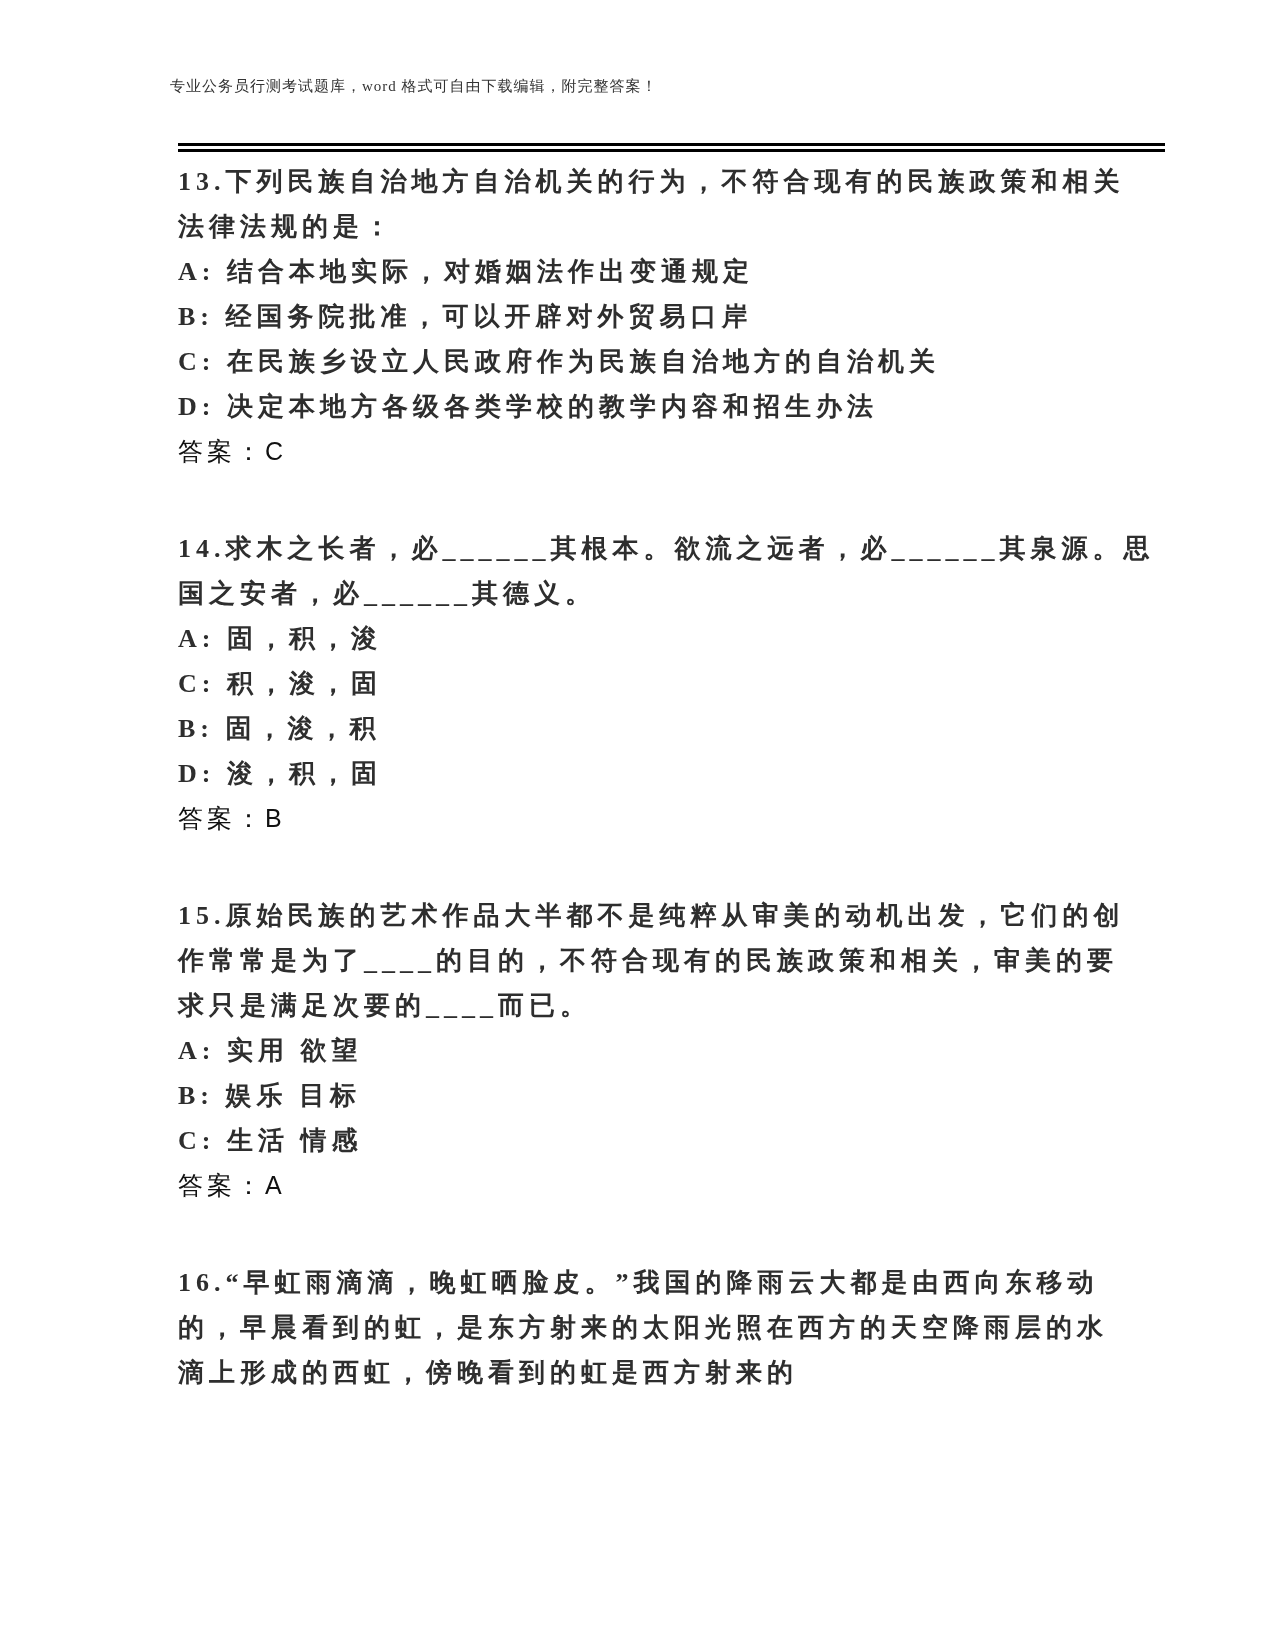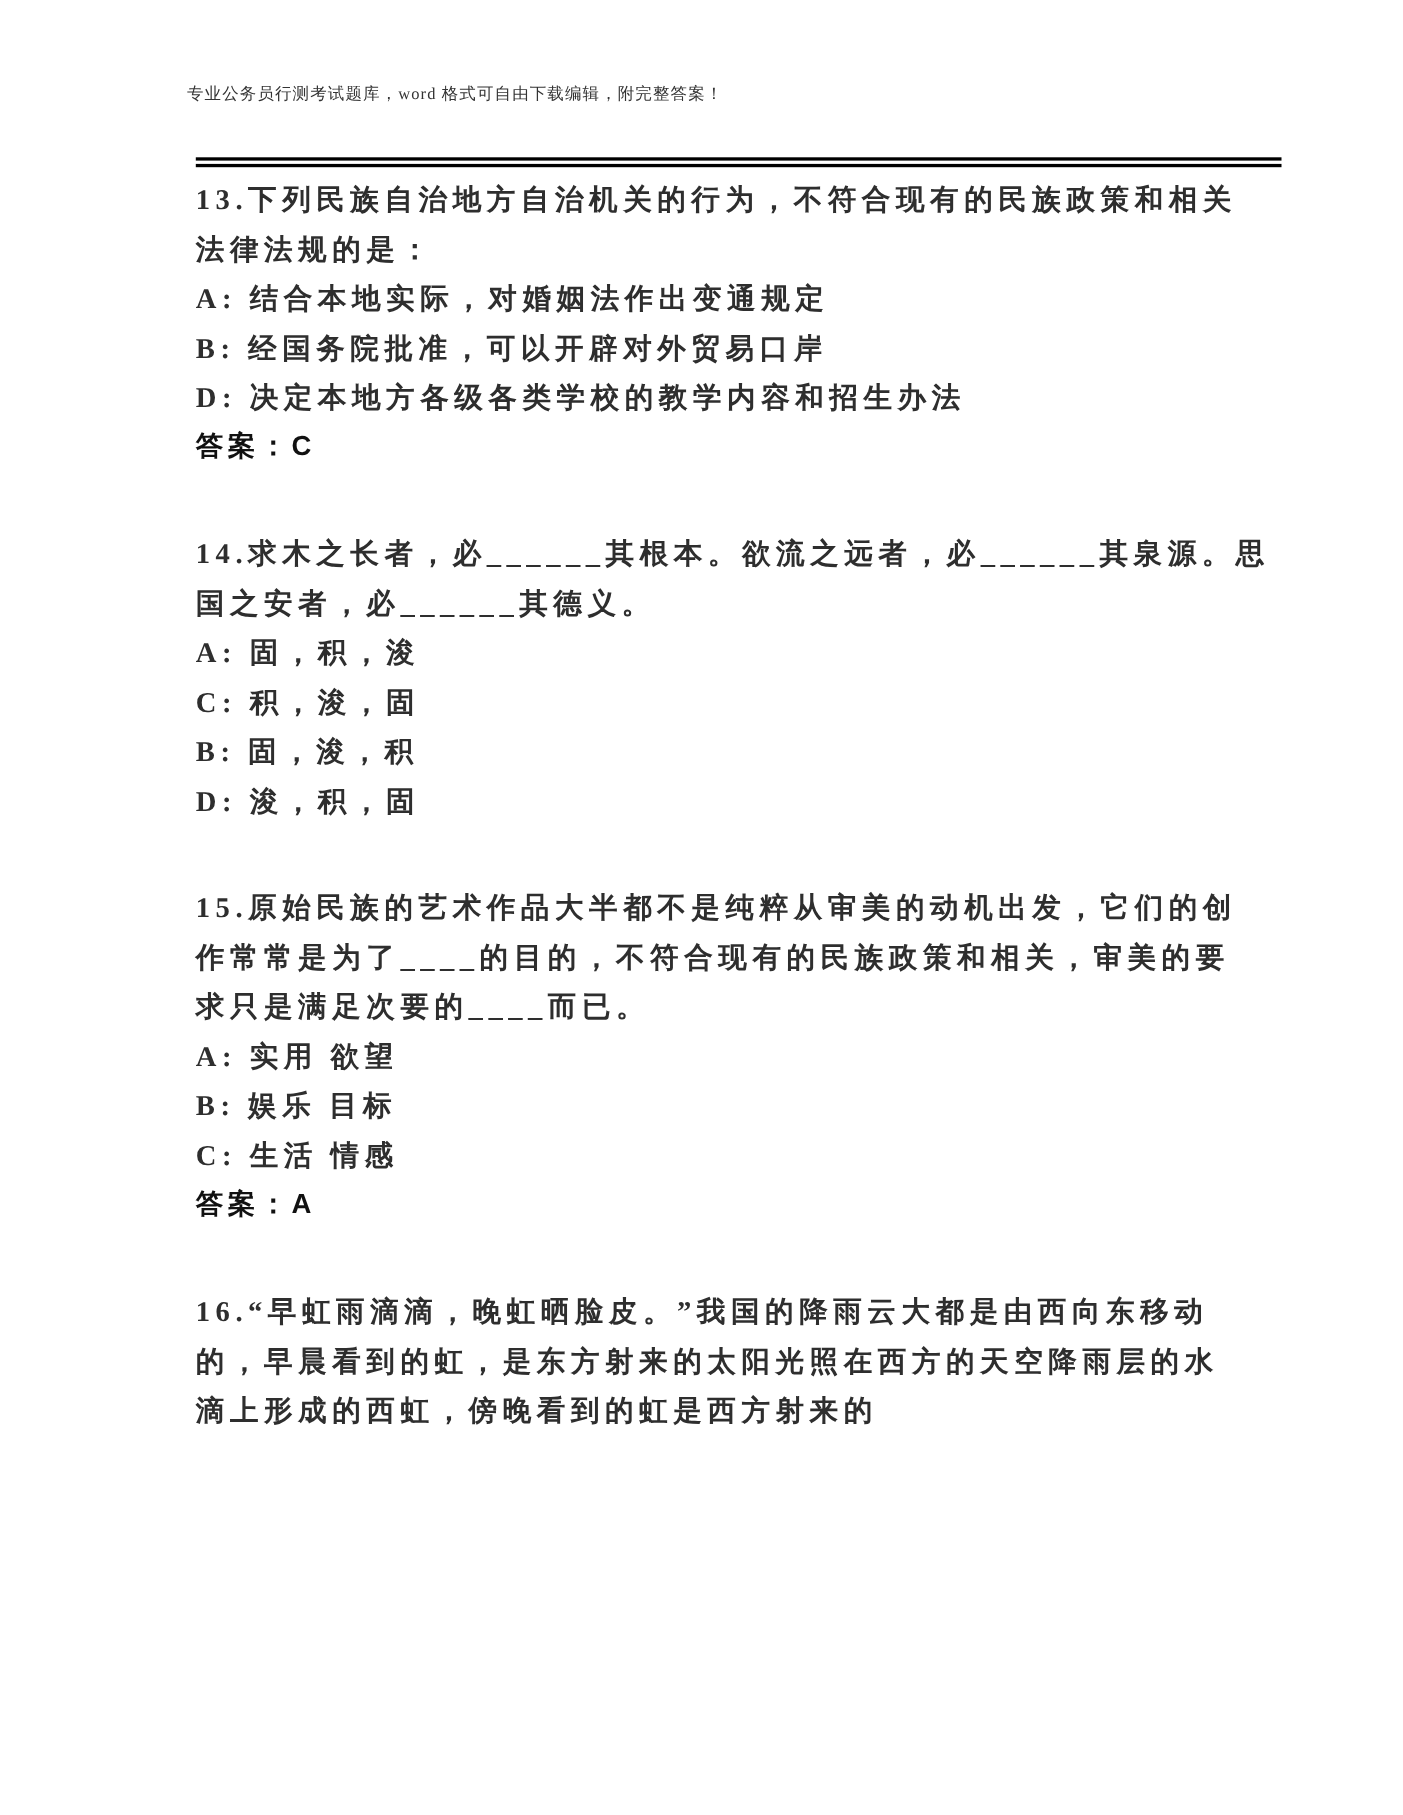--- a/index.html
+++ b/index.html
@@ -35,21 +35,21 @@
     margin: 0;
     font-size: 26px;
     line-height: 45px;
     letter-spacing: 5px;
     white-space: nowrap;
     color: #2e2e2e;
     font-weight: bold;
   }
   .question p.answer {
     font-family: "Liberation Sans", "DejaVu Sans", sans-serif;
-    font-weight: bold;
+    font-weight: normal;
     font-size: 25px;
     letter-spacing: 4px;
     color: #111111;
   }
 </style>
 </head>
 <body>
 
 <div class="page">
 
@@ -62,31 +62,33 @@
     </div>
   </div>
 
   <div class="content">
 
     <section class="question">
       <p>13.下列民族自治地方自治机关的行为，不符合现有的民族政策和相关</p>
       <p>法律法规的是：</p>
       <p>A: 结合本地实际，对婚姻法作出变通规定</p>
       <p>B: 经国务院批准，可以开辟对外贸易口岸</p>
+      <p>C: 在民族乡设立人民政府作为民族自治地方的自治机关</p>
       <p>D: 决定本地方各级各类学校的教学内容和招生办法</p>
       <p class="answer">答案：C</p>
     </section>
 
     <section class="question">
       <p>14.求木之长者，必______其根本。欲流之远者，必______其泉源。思</p>
       <p>国之安者，必______其德义。</p>
       <p>A: 固，积，浚</p>
       <p>C: 积，浚，固</p>
       <p>B: 固，浚，积</p>
       <p>D: 浚，积，固</p>
+      <p class="answer">答案：B</p>
     </section>
 
     <section class="question">
       <p>15.原始民族的艺术作品大半都不是纯粹从审美的动机出发，它们的创</p>
       <p>作常常是为了____的目的，不符合现有的民族政策和相关，审美的要</p>
       <p>求只是满足次要的____而已。</p>
       <p>A: 实用 欲望</p>
       <p>B: 娱乐 目标</p>
       <p>C: 生活 情感</p>
       <p class="answer">答案：A</p>

